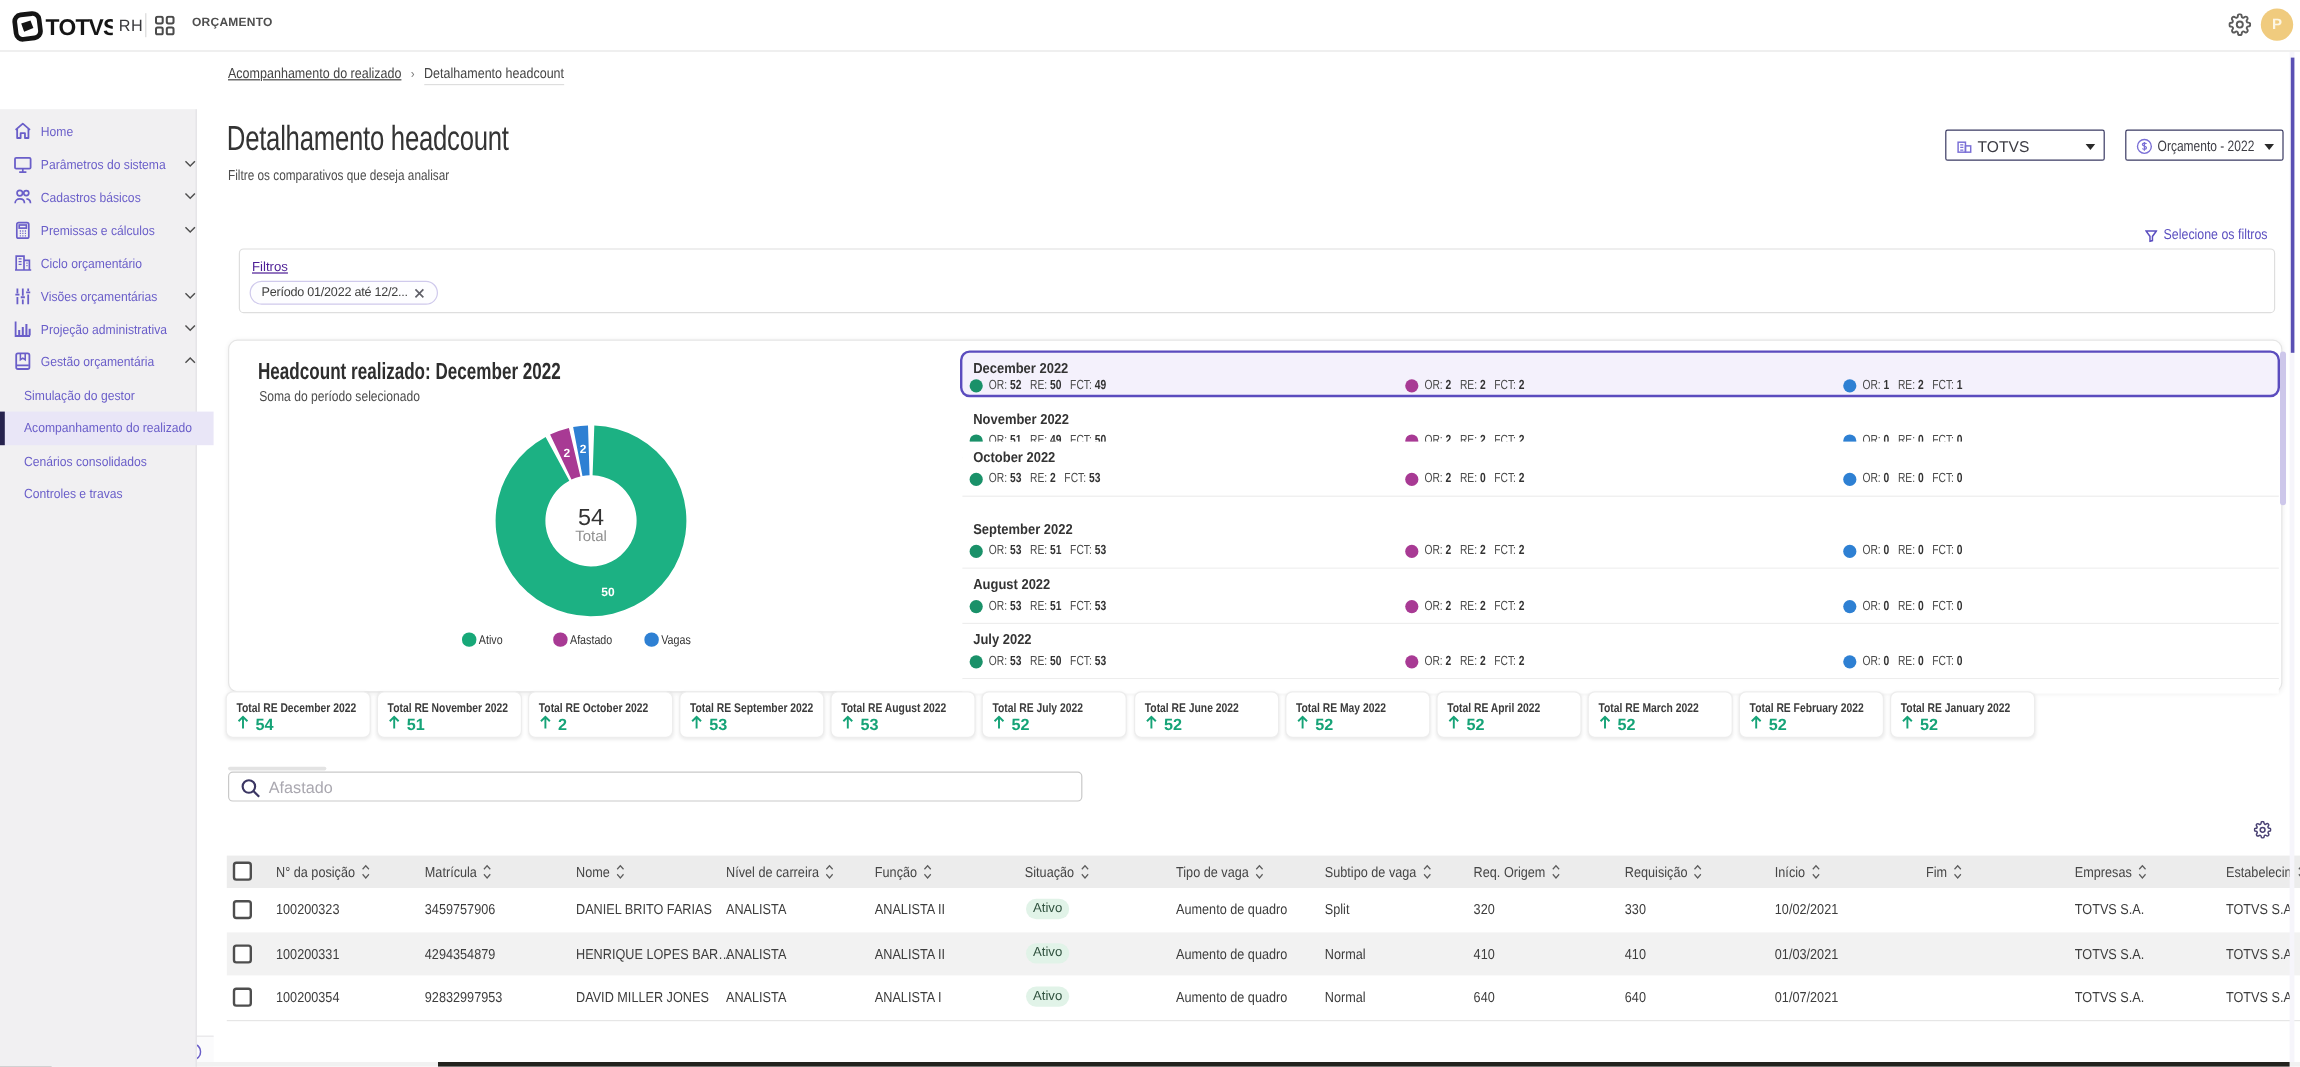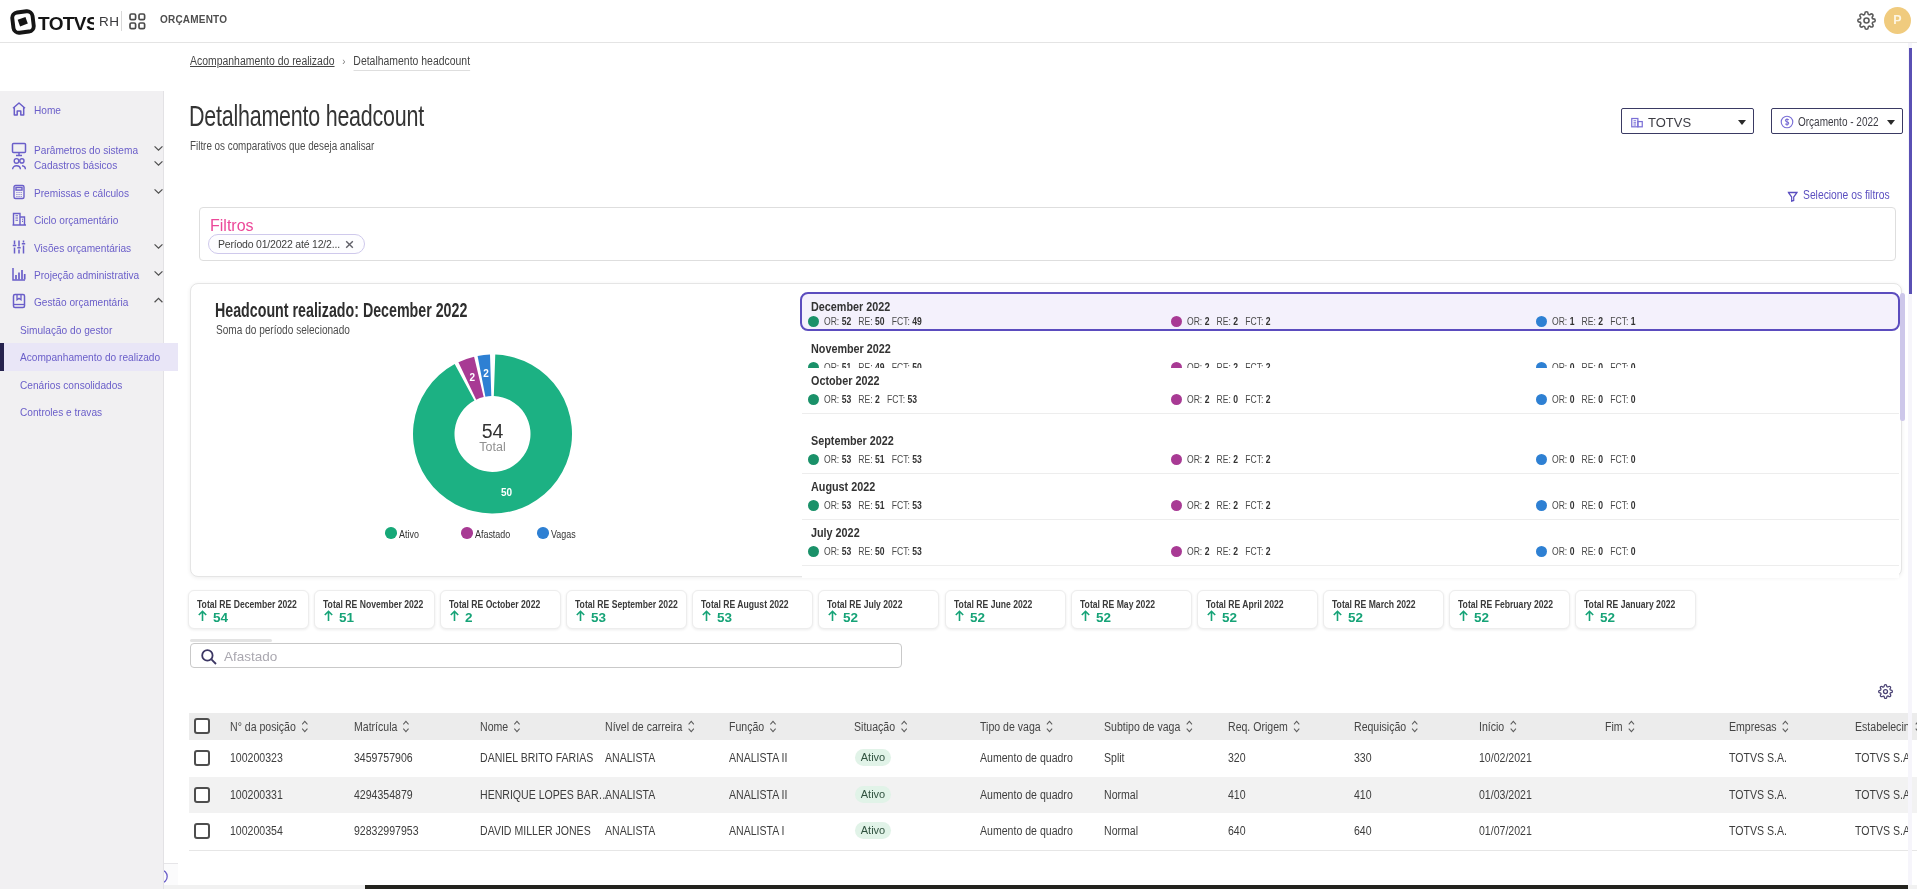--- a/index.html
+++ b/index.html
@@ -34,21 +34,21 @@
   .crumb .sep { color:#7a7a7a; padding:0 9px; font-size:11px; }
   #pgtitle { position:absolute; left:189px; top:100px; font-size:29px; letter-spacing:-0.3px; color:#343434; transform:scaleX(.74); transform-origin:0 50%; }
   #pgsub { position:absolute; left:190px; top:139px; font-size:12px; transform:scaleX(.82); transform-origin:0 50%; color:#4c4c4c; }
 
   .selbtn { position:absolute; top:108px; height:26px; border:1px solid #3a3a63; border-radius:2px; background:#fff; }
   .selbtn .t { position:absolute; left:26px; top:6px; font-size:13px; color:#3c3c44; white-space:nowrap; }
   .selbtn .car { position:absolute; top:11px; width:0; height:0; border-left:4.5px solid transparent; border-right:4.5px solid transparent; border-top:5px solid #2a2a2a; }
 
   #selfiltros { position:absolute; left:1803px; top:188px; font-size:12px; color:#5b4fc0; transform:scaleX(.86); transform-origin:0 50%; white-space:nowrap; }
   #filterbox { position:absolute; left:199px; top:207px; width:1697px; height:54px; border:1px solid #dedede; border-radius:4px; background:#fff; }
-  #filterbox .lab { position:absolute; left:10px; top:9px; font-size:16px; color:#ec4899; }
+  #filterbox .lab { position:absolute; left:10px; top:9px; font-size:11px; color:#4c1d95;text-decoration:underline; }
   .chip { position:absolute; left:8px; top:26px; height:20px; border:1px solid #cfc9ec; border-radius:11px; background:#fdfdff; font-size:10.5px; color:#3f3f3f; line-height:19px; padding:0 24px 0 9px; letter-spacing:-0.2px; }
   .chip .x { position:absolute; right:8px; top:3px; }
 
   
   #bigcard { position:absolute; left:190px; top:283px; width:1712px; height:294px; border:1px solid #e5e5e5; border-radius:8px; background:#fff; box-shadow:0 1px 4px rgba(0,0,0,.07); }
   #ctitle { position:absolute; left:24px; top:15px; font-size:19.5px; font-weight:700; color:#2e2e2e; transform:scaleX(.73); transform-origin:0 50%; white-space:nowrap; }
   #csub { position:absolute; left:25px; top:39px; font-size:12px; color:#4c4c4c; transform:scaleX(.84); transform-origin:0 50%; white-space:nowrap; }
   .legend { position:absolute; top:244px; font-size:10.5px; color:#333; transform:scaleX(.85); transform-origin:0 50%; }
   .ldot { position:absolute; top:243px; width:11.5px; height:11.5px; border-radius:50%; }
 
@@ -56,21 +56,21 @@
   .mrow { position:absolute; left:611px; width:1097px; height:46px; border-bottom:1px solid #ededed; background:#fff; }
   .mrow .mt { position:absolute; left:9px; top:6px; font-size:12px; font-weight:700; color:#333; transform:scaleX(.9); transform-origin:0 50%; }
   .stats { position:absolute; top:25px; font-size:11px; color:#4a4a4a; white-space:nowrap; transform:scaleX(.78); transform-origin:0 50%; }
   .stats b { color:#333; }
   .sdot { position:absolute; width:11px; height:11px; border-radius:50%; }
   #decrow { position:absolute; left:609px; top:8px; width:1100px; height:39px; background:#f4f1fc; border:2px solid #5b4cbe; border-radius:8px; }
   #decrow .mt { position:absolute; left:9px; top:6px; font-size:12px; font-weight:700; color:#333; transform:scaleX(.9); transform-origin:0 50%; }
   #mlistbar { position:absolute; left:1709px; top:9px; width:5px; height:128px; background:#cdc7ea; border-radius:3px; }
 
   
-  .scard { position:absolute; top:590px; width:121px; height:39px; background:#fff; border:1px solid #ededed; border-radius:6px; box-shadow:0 1px 3px rgba(0,0,0,.08); }
+  .scard { position:absolute; top:576px; width:121px; height:39px; background:#fff; border:1px solid #ededed; border-radius:6px; box-shadow:0 1px 3px rgba(0,0,0,.08); }
   .scard .t { position:absolute; left:8px; top:7px; font-size:10.5px; font-weight:700; color:#3b3b3b; white-space:nowrap; transform:scaleX(.82); transform-origin:0 50%; }
   .scard .v { position:absolute; left:24px; top:19px; font-size:13.5px; font-weight:700; color:#16a377; }
   .scard .ar { position:absolute; left:8px; top:19px; }
 
   
   #search { position:absolute; left:190px; top:643px; width:712px; height:25px; border:1px solid #c9c9c9; border-radius:4px; background:#fff; }
   #search .ph { position:absolute; left:33px; top:5px; font-size:13.5px; color:#aaa8b0; }
   #cardsbar { position:absolute; left:190px; top:639px; width:82px; height:3px; background:#e3e3e3; border-radius:2px; }
 
   
@@ -115,21 +115,21 @@
   <div class="abs" style="left:1884px;top:7px;width:27px;height:27px;border-radius:50%;background:#f0cb7e;text-align:center;line-height:27px;font-size:12.5px;font-weight:700;color:#fdf6e3;">P</div>
 </div>
 
 <div id="sidebar">
 <div class="sitem" style="top:5px">
       <svg class="ic" width="16" height="16" viewBox="0 0 16 16" fill="none" stroke="#6a5ec9" stroke-width="1.5" stroke-linejoin="round">
         <path d="M2 7.2 L8 2 L14 7.2 M3.3 6.3 V14 H6.2 V10 H9.8 V14 H12.7 V6.3"></path>
       </svg>
       <span class="txt">Home</span>
     </div>
-<div class="sitem" style="top:45px">
+<div class="sitem" style="top:33px">
       <svg class="ic" width="16" height="16" viewBox="0 0 16 16" fill="none" stroke="#6a5ec9" stroke-width="1.5">
         <rect x="1.5" y="2.5" width="13" height="9" rx="1"></rect>
         <path d="M8 11.5v2.5M5 14.5h6" stroke-width="1.4"></path>
       </svg>
       <span class="txt">Parâmetros do sistema</span>
       <svg class="chev" width="11" height="7" viewBox="0 0 12 8" fill="none" stroke="#4f4f4f" stroke-width="1.4">
         <path d="M1.5 1.5 L6 6 L10.5 1.5"></path>
       </svg>
     </div>
 <div class="sitem" style="top:60px">

